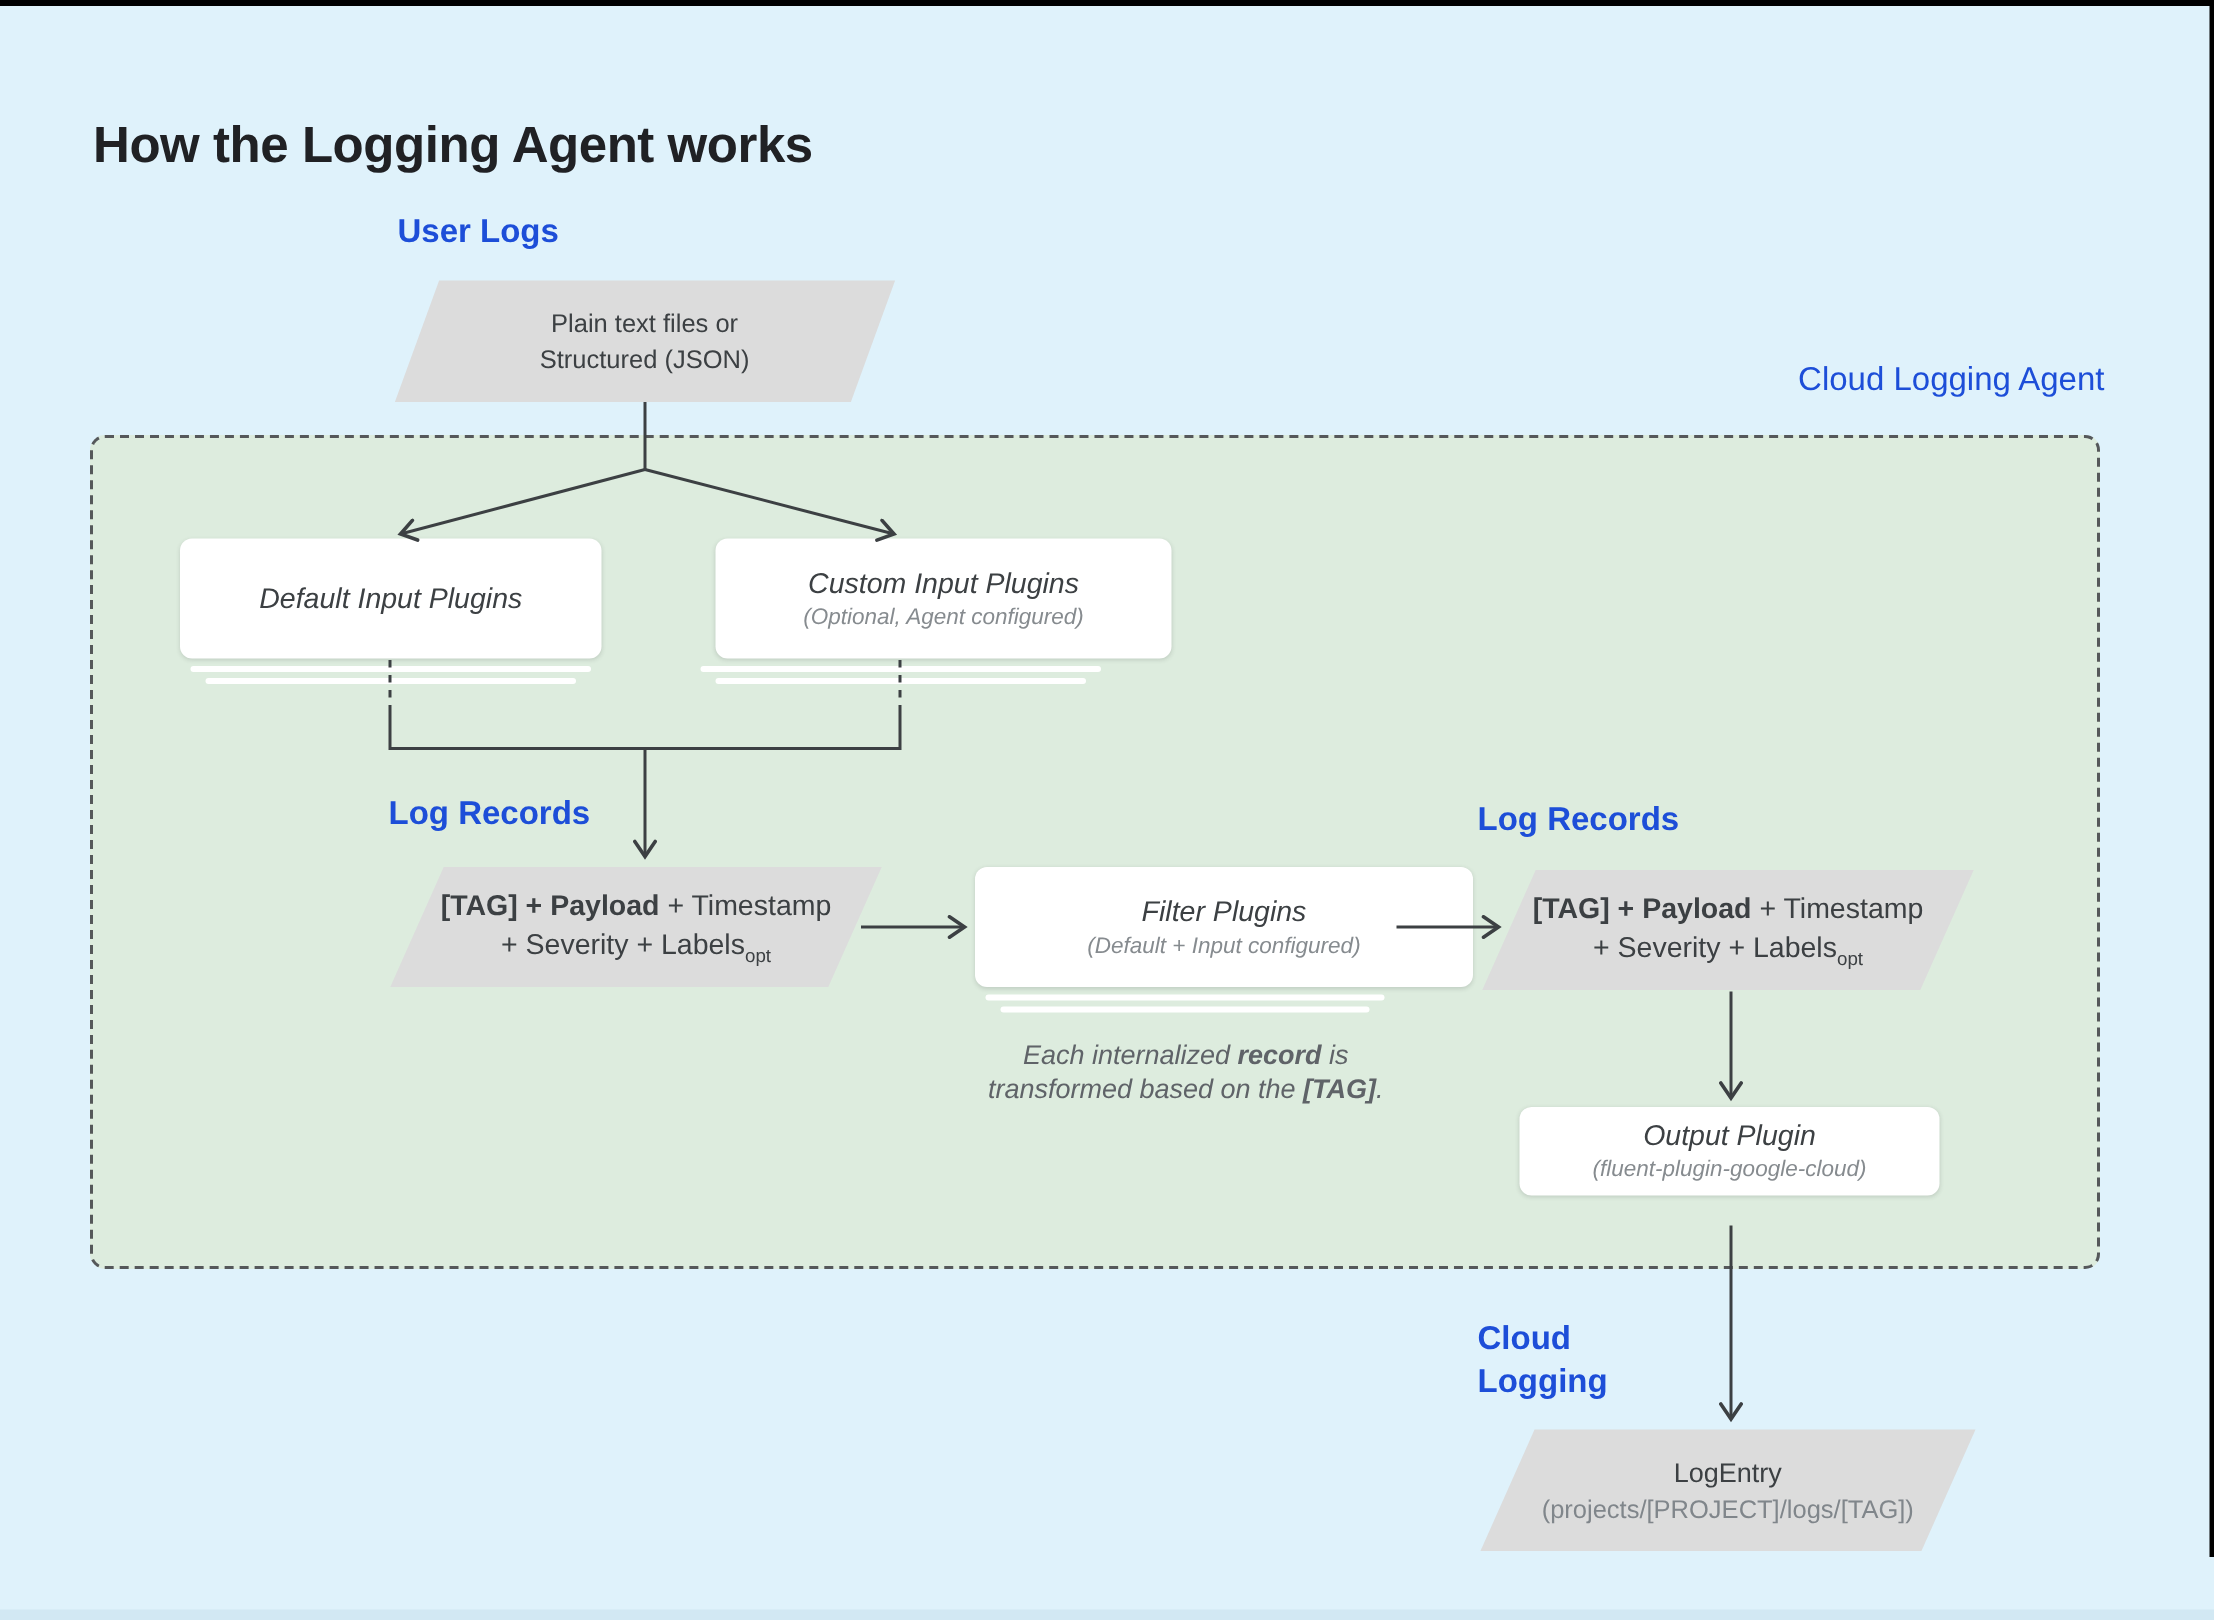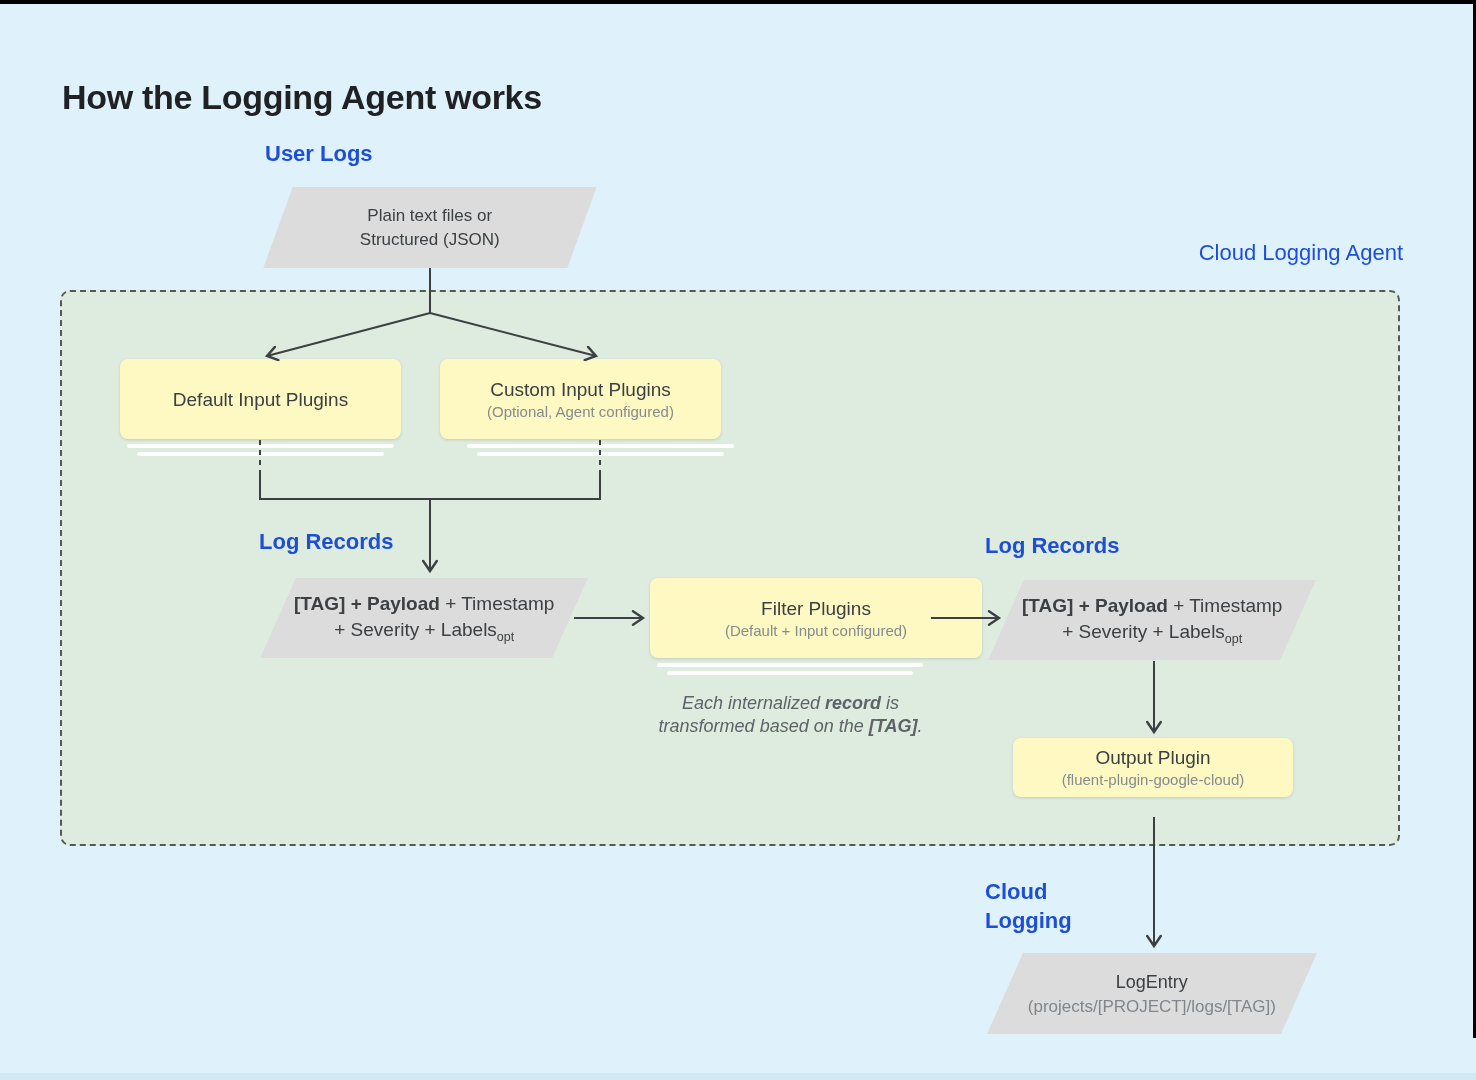--- a/index.html
+++ b/index.html
@@ -15,28 +15,28 @@
   .lbl{position:absolute;font-size:22px;font-weight:700;color:#1d4ed8;}
   .lbl-user-logs{left:265px;top:141px;}
   .lbl-agent{top:240px;right:73px;font-weight:400;}
   .lbl-lr-left{left:259px;top:529px;}
   .lbl-lr-right{left:985px;top:533px;}
   .lbl-cloud-logging{left:985px;top:877px;line-height:29px;}
 
   .agent-panel{position:absolute;left:60px;top:290px;width:1340px;height:556px;
     background:#ddecde;border:2px dashed #55585a;border-radius:10px;box-sizing:border-box;}
 
-  .node{position:absolute;background:#fef9c3;border-radius:8px;
+  .node{position:absolute;background:#ffffff;border-radius:8px;
     box-shadow:0 1px 3px rgba(60,64,67,0.18);display:flex;flex-direction:column;
-    align-items:center;justify-content:center;z-index:4;}
+    align-items:center;justify-content:center;z-index:4;font-style:italic;}
   .node-title{font-size:19px;color:#3c4043;line-height:25px;}
   .node-sub{font-size:15px;color:#868b8f;line-height:20px;}
 
   .box-default{left:120px;top:359px;width:281px;height:80px;}
-  .box-custom{left:440px;top:359px;width:281px;height:80px;}
+  .box-custom{left:477px;top:359px;width:304px;height:80px;}
   .box-filter{left:650px;top:578px;width:332px;height:80px;}
   .box-output{left:1013px;top:738px;width:280px;height:59px;}
 
   .stripe{position:absolute;background:#ffffff;border-radius:2px;height:4px;z-index:3;}
 
   .para{position:absolute;background:#dcdcdc;z-index:2;display:flex;align-items:center;
     justify-content:center;text-align:center;}
   .para.sk20{transform:skewX(-20deg);}
   .para.sk24{transform:skewX(-24deg);}
   .para > .un{display:block;}

